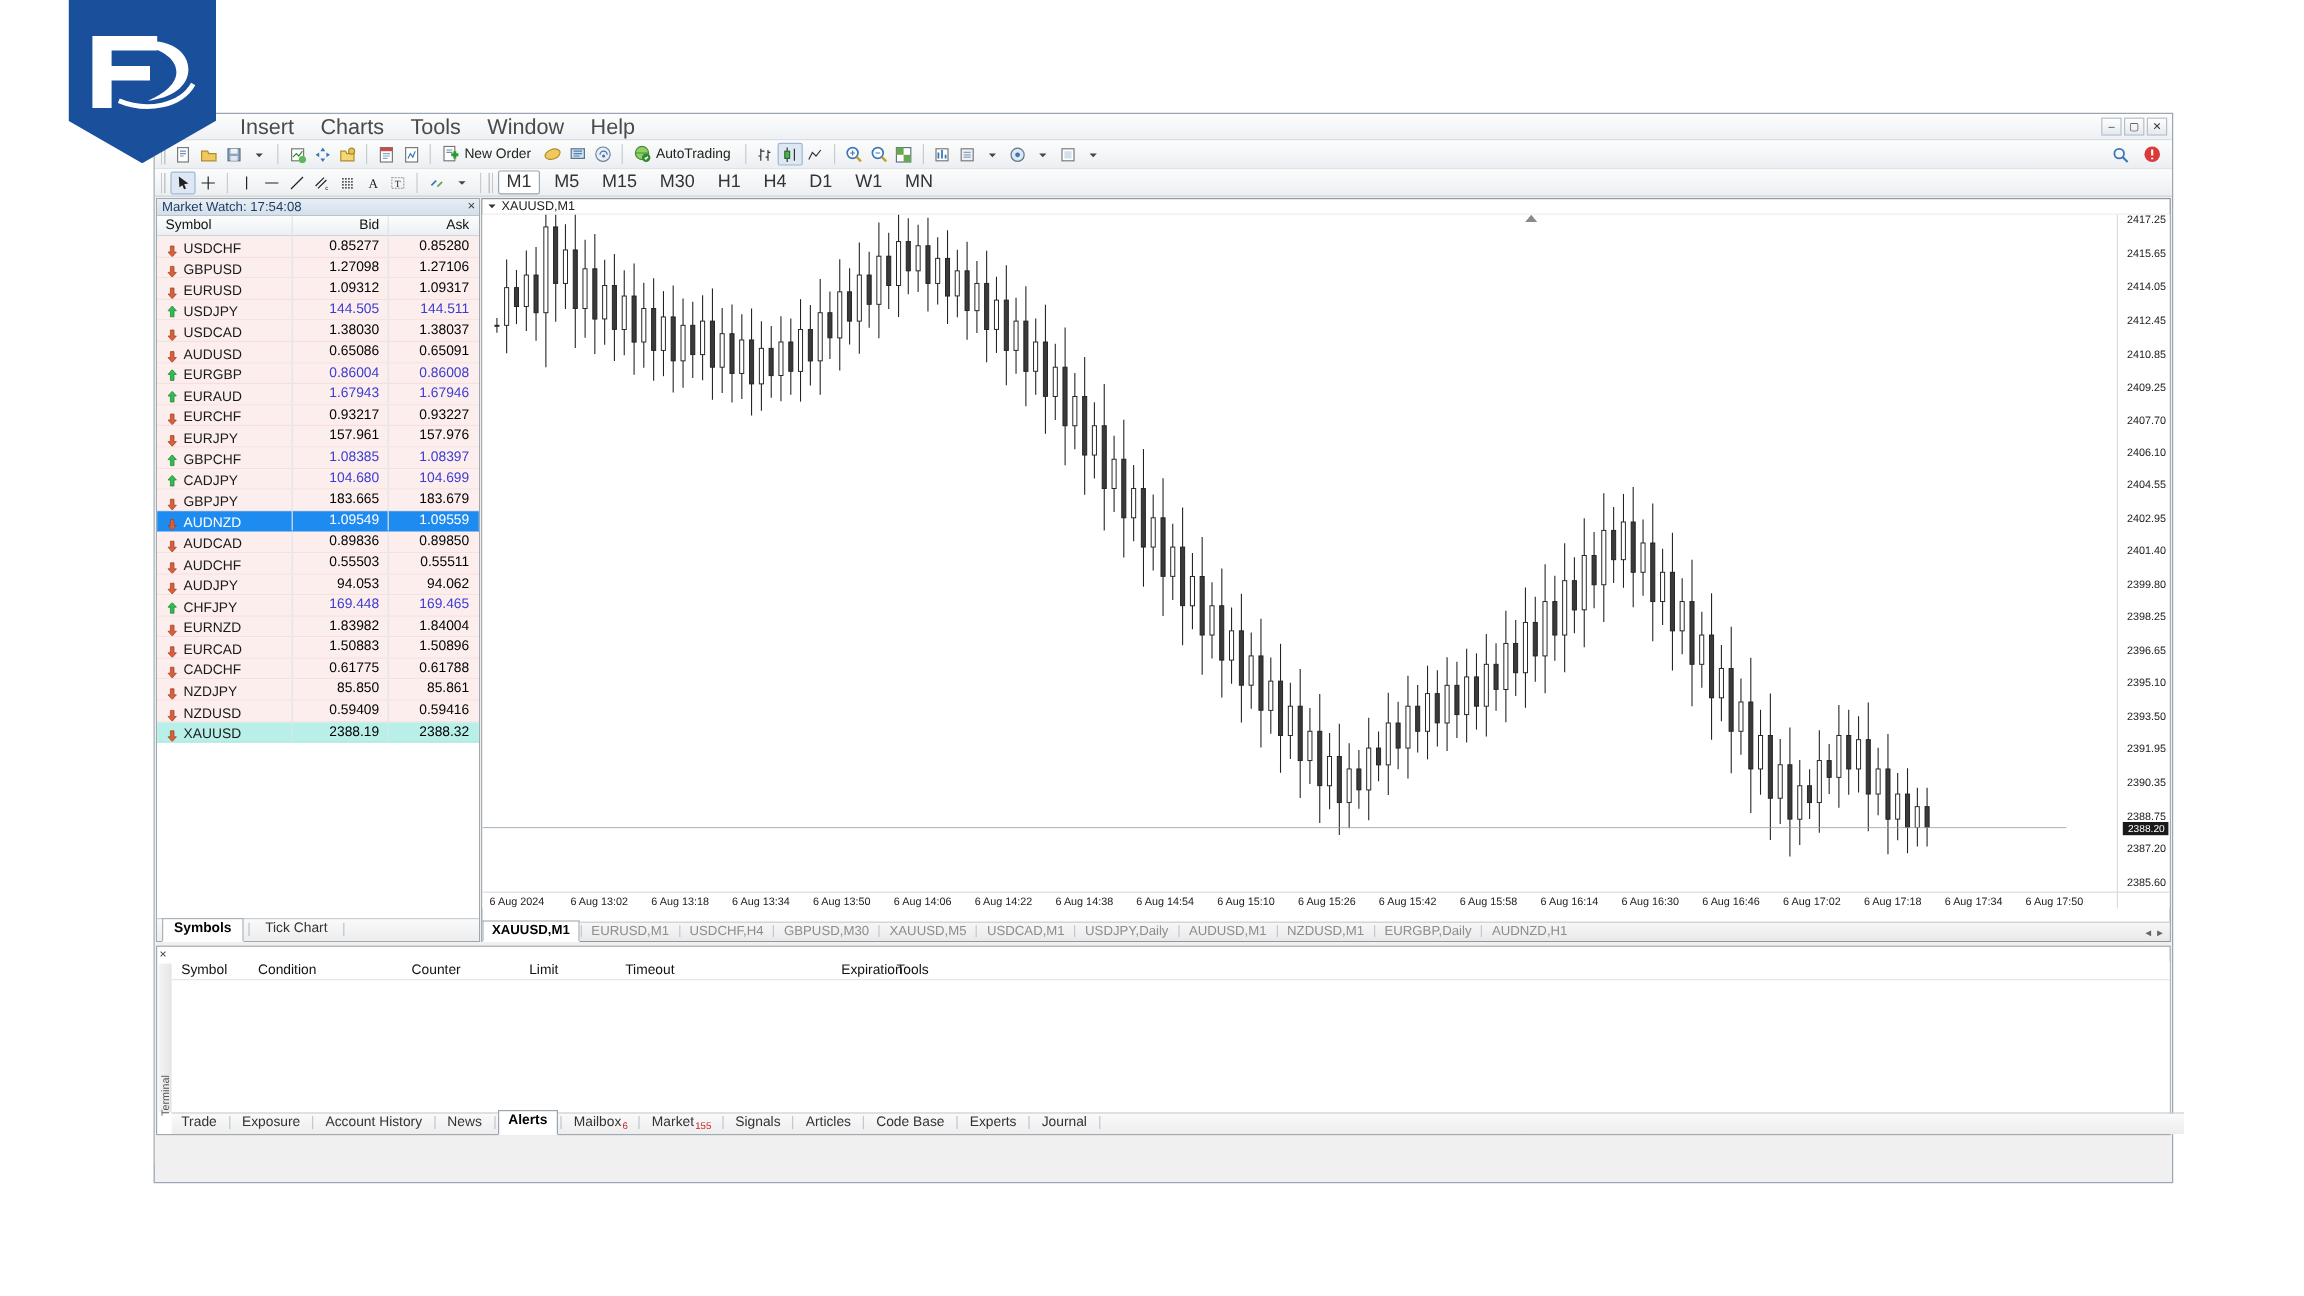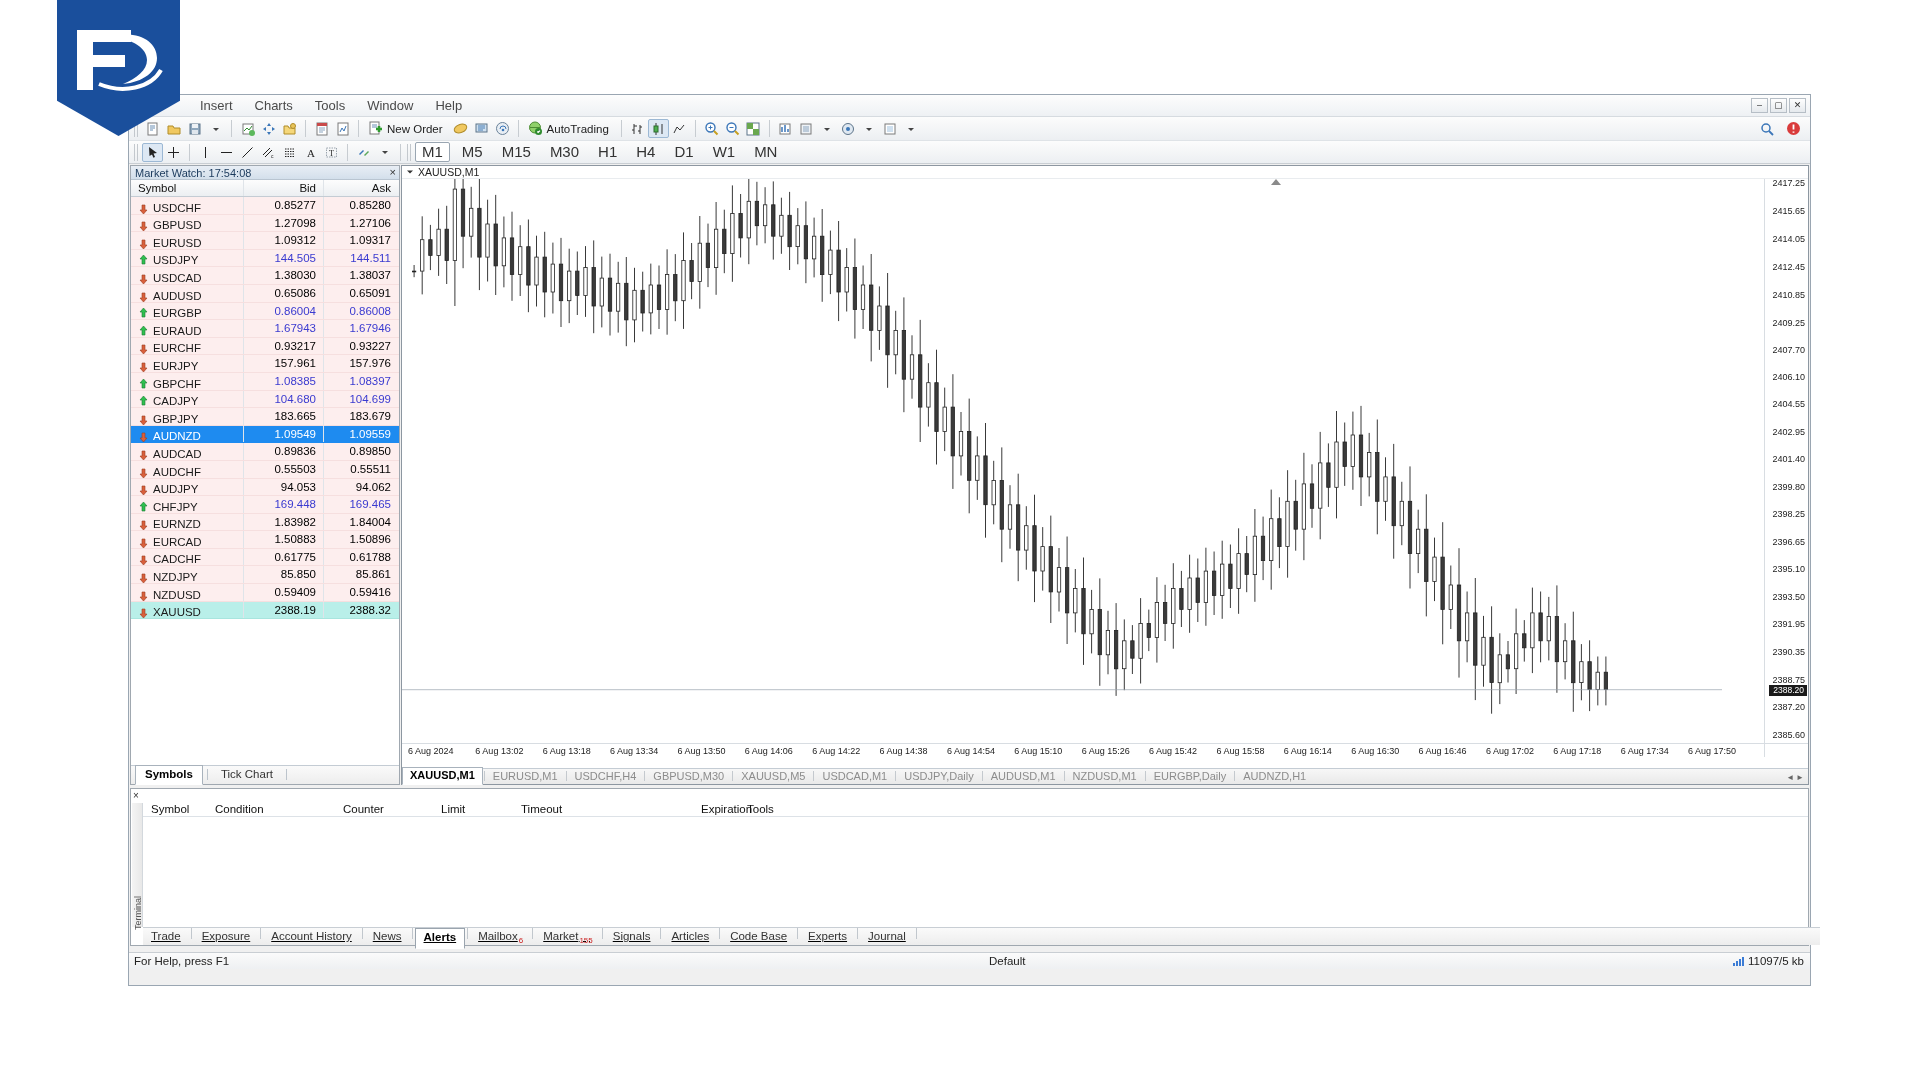--- a/index.html
+++ b/index.html
@@ -16,21 +16,21 @@
 
   
   .app{ position:absolute; left:128px; top:94px; width:1683px; height:892px;
         border:1px solid #9aa6b2; background:#f0f0f0; }
 
   
   .menubar{ position:relative; height:22px; background:linear-gradient(#fdfdfd,#eef1f4);
             border-bottom:1px solid #d6dbe0; }
   .menu-items{ position:absolute; left:60px; top:0; display:flex; height:22px;
                align-items:center; gap:0; }
-  .menu-items span{ font-size:13px; color:#4a4a4a; padding:0 11px; line-height:22px; }
+  .menu-items span{ font-size:18px; color:#4a4a4a; padding:0 11px; line-height:22px; }
   .win-btns{ position:absolute; right:4px; top:3px; display:flex; gap:2px; }
   .win-btns i{ display:block; width:17px; height:15px; border:1px solid #b6bec6;
      background:linear-gradient(#fefefe,#e5e9ed); font-style:normal; font-size:9px;
      text-align:center; line-height:13px; color:#333; }
 
   
   .toolbar1{ position:relative; height:24px; background:linear-gradient(#fcfcfc,#eceff2);
              border-bottom:1px solid #dfe3e7; display:flex; align-items:center; padding-left:4px;}
   .toolbar2{ position:relative; height:23px; background:linear-gradient(#fcfcfc,#eceff2);
              border-bottom:1px solid #c9ced3; display:flex; align-items:center; padding-left:4px;}
@@ -119,22 +119,22 @@
      background:linear-gradient(90deg,#f4f4f4,#e8e8e8); border-right:1px solid #d3d8dd; }
   .term-side span{ position:absolute; bottom:6px; left:-8px; width:28px;
      transform:rotate(-90deg); transform-origin:center; font-size:9px; color:#555;
      white-space:nowrap; }
   .term-head{ position:absolute; left:12px; right:0; top:12px; height:16px;
      display:flex; font-size:11.5px; color:#111; border-bottom:1px solid #dde2e7;
      background:#fff; }
   .term-head div{ line-height:16px; }
   .term-body{ position:absolute; left:12px; right:0; top:28px; bottom:18px; background:#fff;}
   .term-tabs{ position:absolute; left:12px; bottom:0; width:100%; height:18px;
-     display:flex; align-items:flex-start; background:linear-gradient(#fafafa,#ededed);
-     border-top:1px solid #c8ced4;text-decoration:underline; }
+     display:flex; align-items:flex-end; background:linear-gradient(#fafafa,#ededed);
+     border-top:1px solid #c8ced4; }
   .tt{ font-size:11.5px; color:#333; padding:2px 8px 3px; line-height:13px;
        position:relative; }
   .tt.sel{ background:#fff; border:1px solid #9aa4ae; border-bottom-color:#fff;
      font-weight:bold; color:#000; margin-bottom:-1px; padding:2px 8px 4px; }
   .tt sub{ color:#cc2222; font-size:8px; vertical-align:baseline; position:relative;
      top:3px; left:1px; }
   .ttdiv{ width:1px; height:11px; background:#c1c7cd; margin:0 2px 4px; }
 
   
   .status{ position:absolute; left:0; bottom:0; width:100%; height:17px;
@@ -1177,29 +1177,16 @@
             <div class="ttdiv"></div>
             <div class="tt">Code Base</div>
             <div class="ttdiv"></div>
             <div class="tt">Experts</div>
             <div class="ttdiv"></div>
             <div class="tt">Journal</div>
             <div class="ttdiv"></div>
           </div>
       </div>
 
-      <div class="status">
-        <span class="s1">For Help, press F1</span>
-        <span class="s2">Default</span>
-        <span class="s3">
-          <span class="bars">
-            <i style="height:3px"></i>
-              <i style="height:5px"></i>
-              <i style="height:7px"></i>
-              <i style="height:9px"></i>
-          </span>
-          <span>11097/5 kb</span>
-        </span>
-      </div>
 
     </div>
   </div>
 </div>
 
 </body></html>

